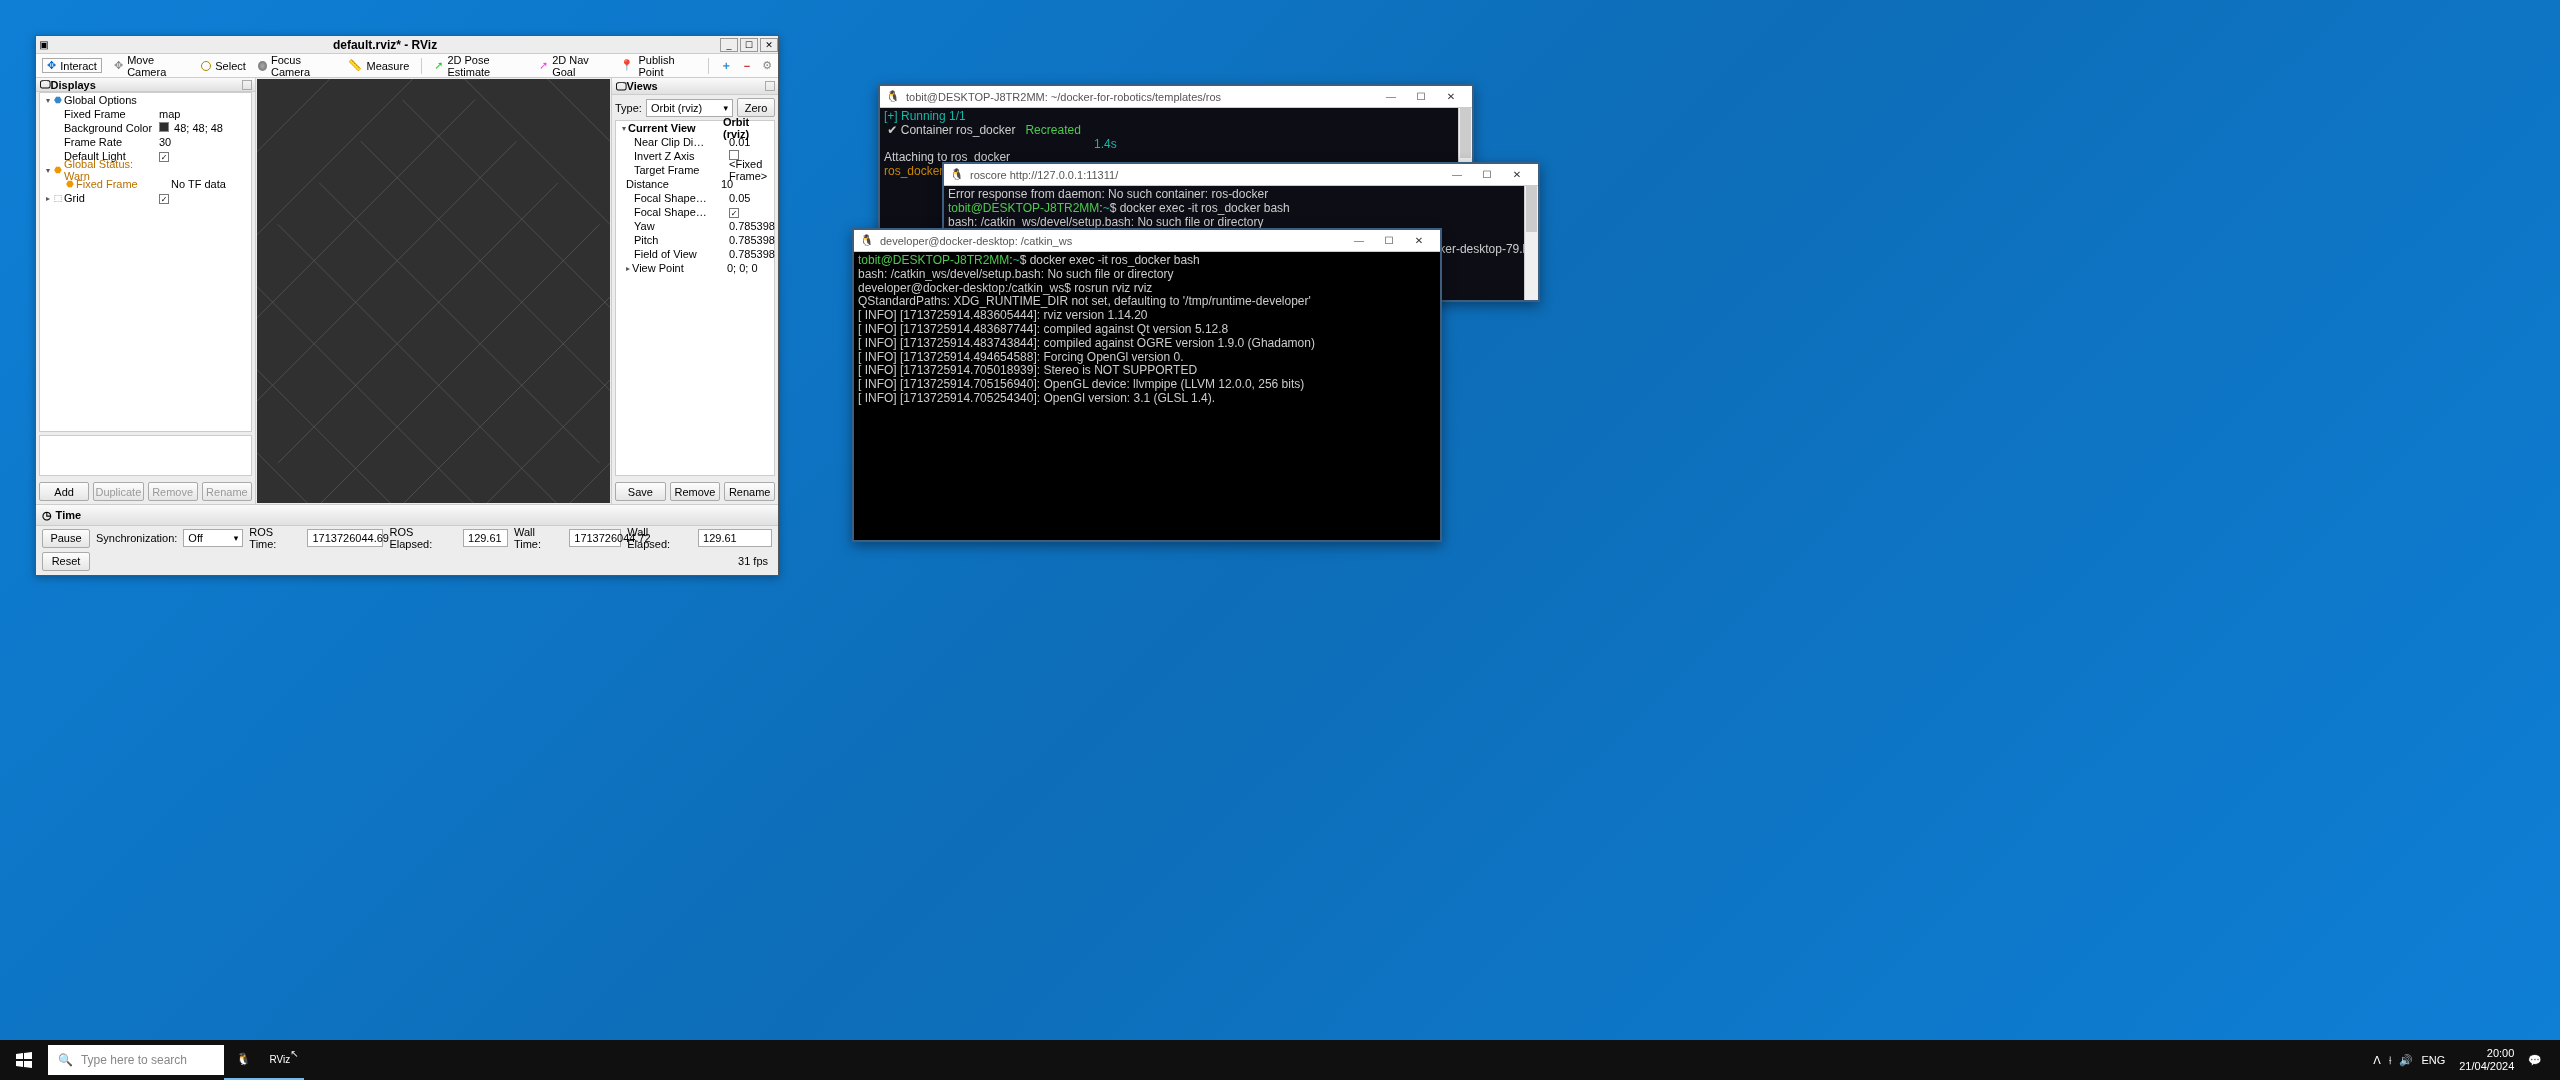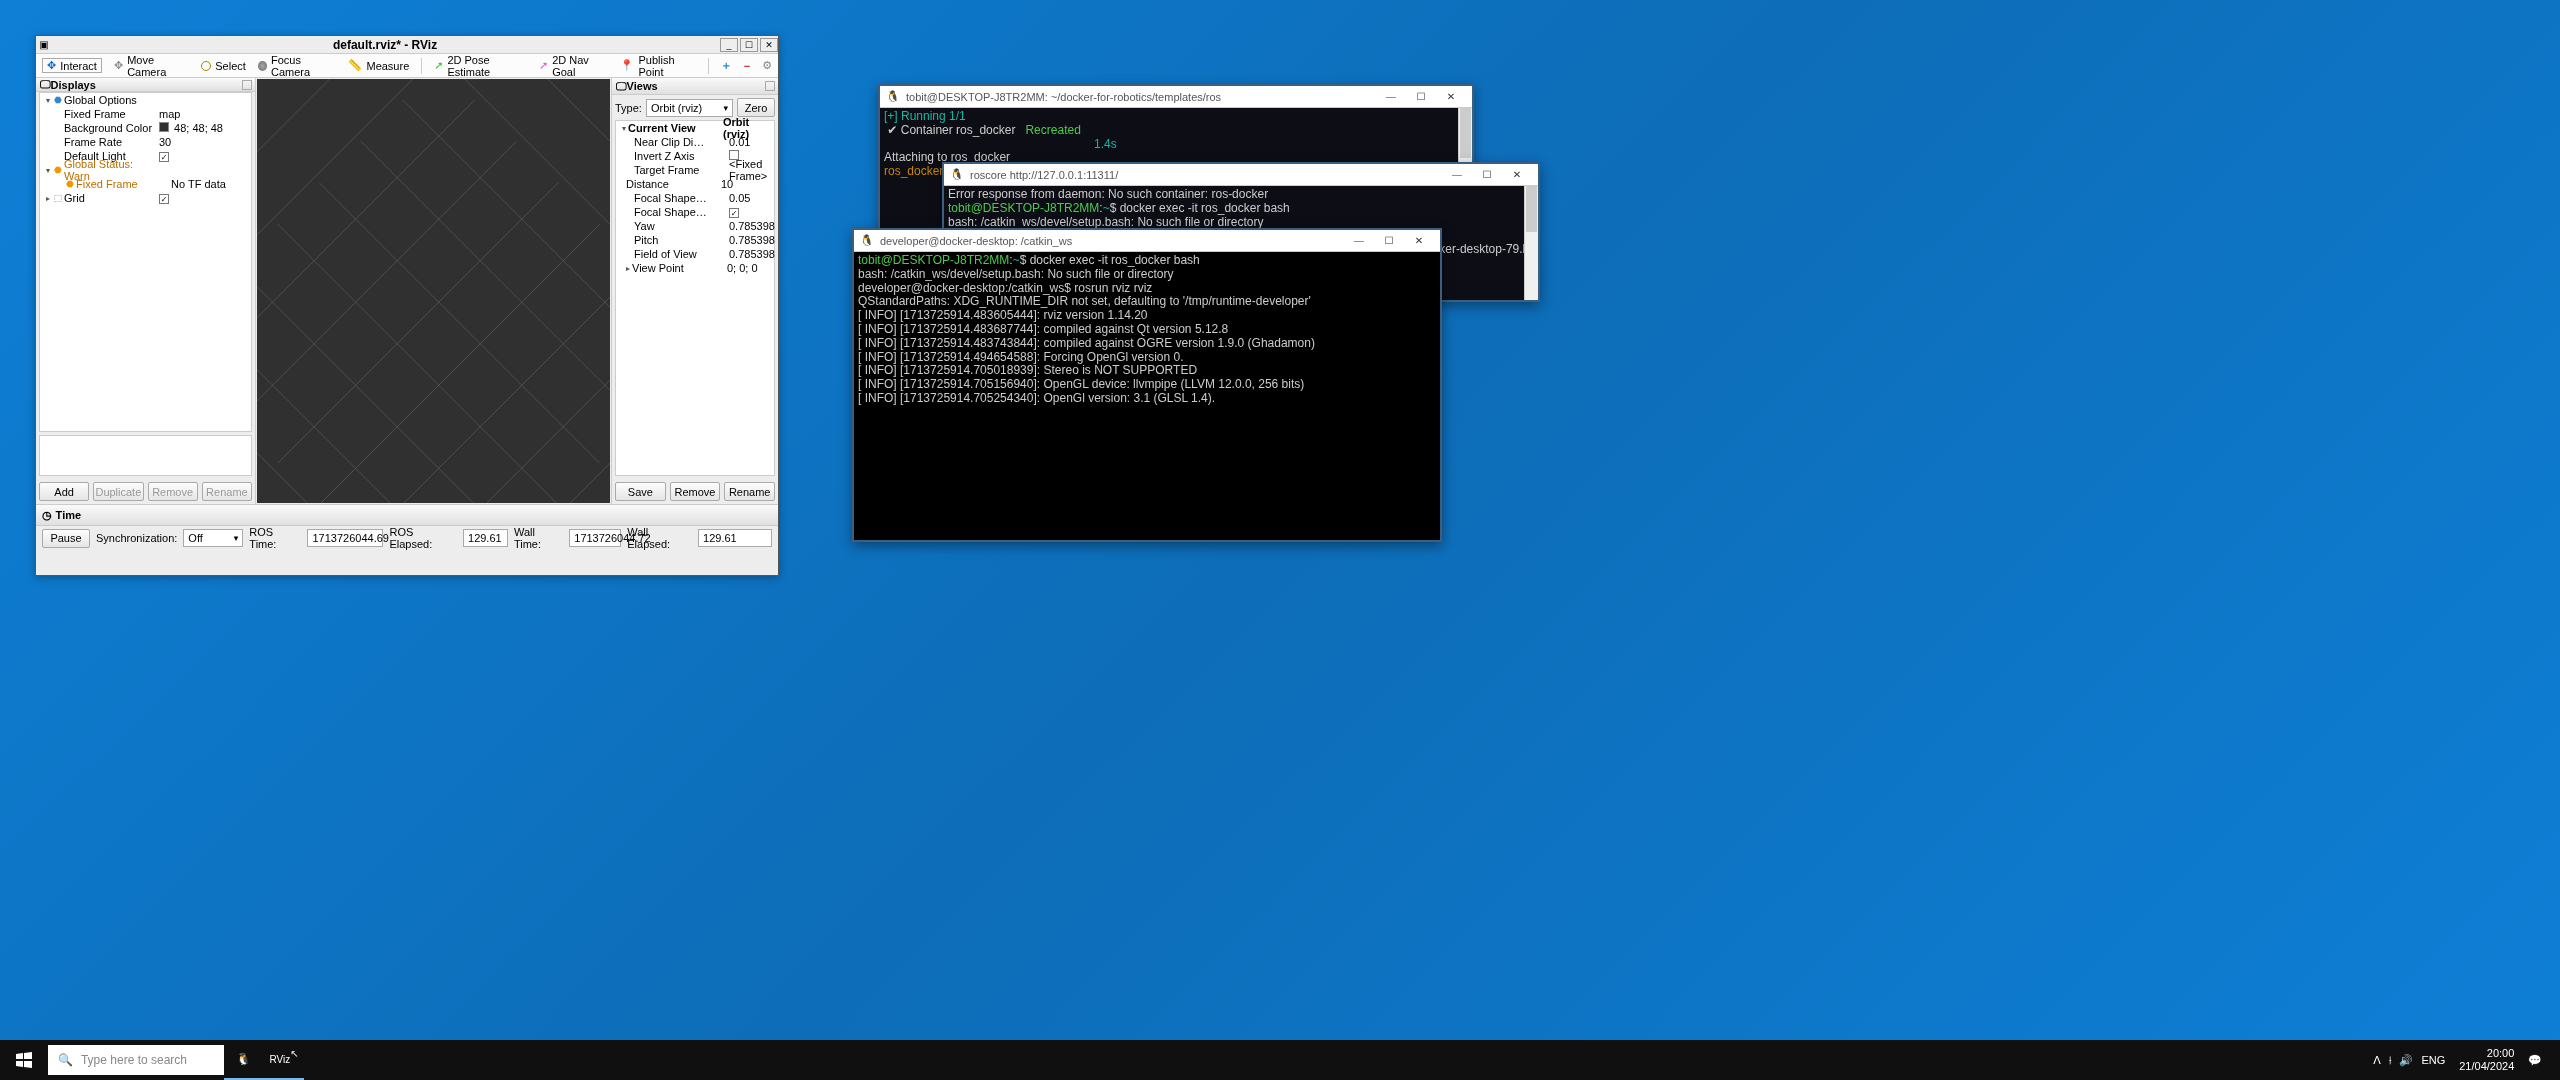--- a/index.html
+++ b/index.html
@@ -304,20 +304,24 @@
       </div>
     <span>ROS Time:</span>
       <div class="tinput" style="width:76px">1713726044.69</div>
     <span>ROS Elapsed:</span>
       <div class="tinput" style="width:46px">129.61</div>
     <span>Wall Time:</span>
       <div class="tinput" style="width:52px">1713726044.72</div>
     <span>Wall Elapsed:</span>
       <div class="tinput" style="width:76px">129.61</div>
   </div>
+  <div class="resetrow" style="position:relative">
+    <div class="qbtn" style="flex:0 0 48px">Reset</div>
+    <span class="fps">31 fps</span>
+  </div>
 </div>
 
 <div class="term" style="left:878px;top:84px;width:596px;height:152px">
   <div class="term-tb">
       <span class="ticon">🐧</span>
       <span class="ttitle">tobit@DESKTOP-J8TR2MM: ~/docker-for-robotics/templates/ros</span>
     <span class="wbtn2">—</span>
       <span class="wbtn2">☐</span>
       <span class="wbtn2">✕</span>
     </div>

